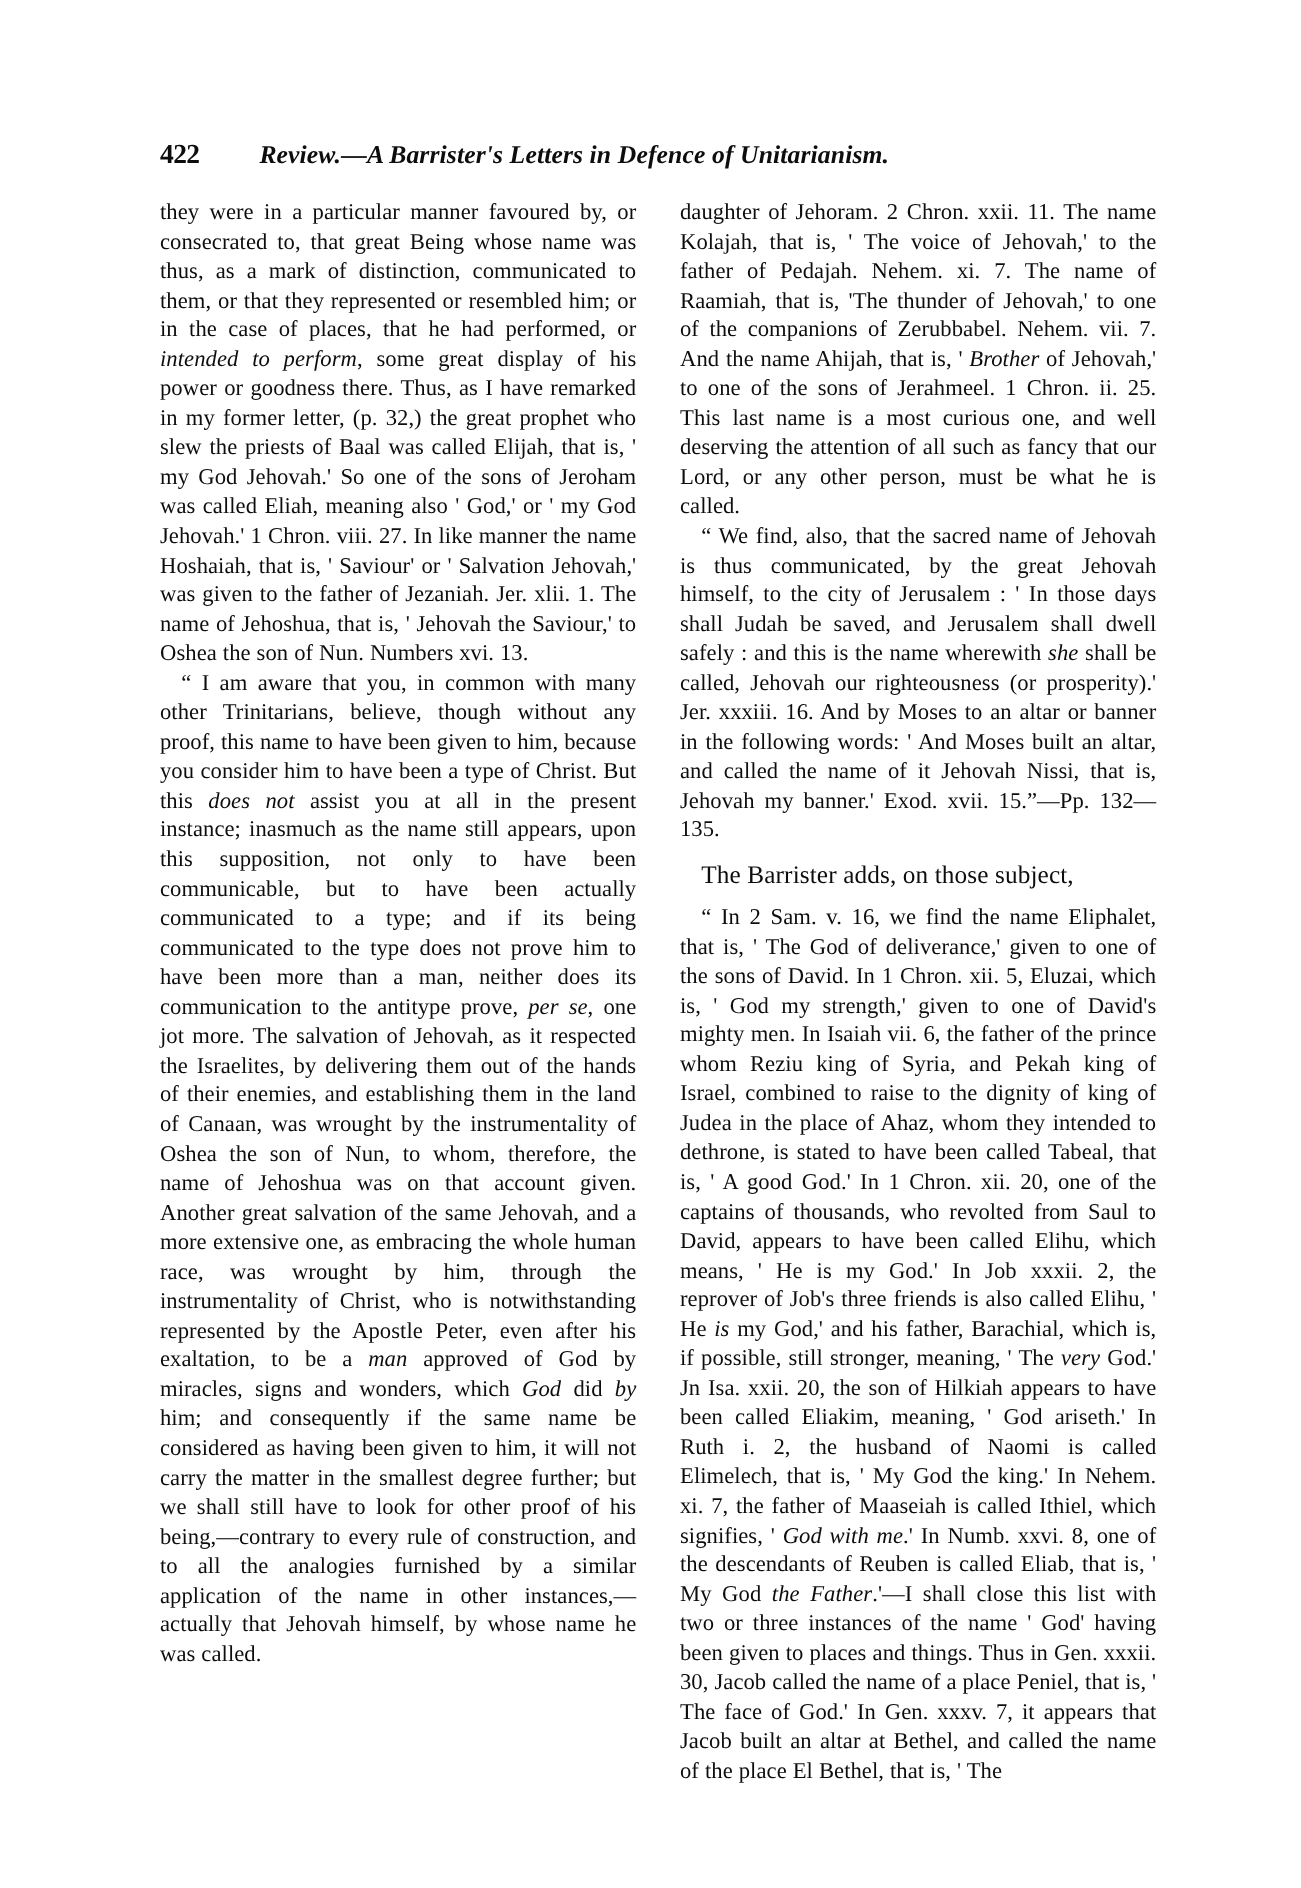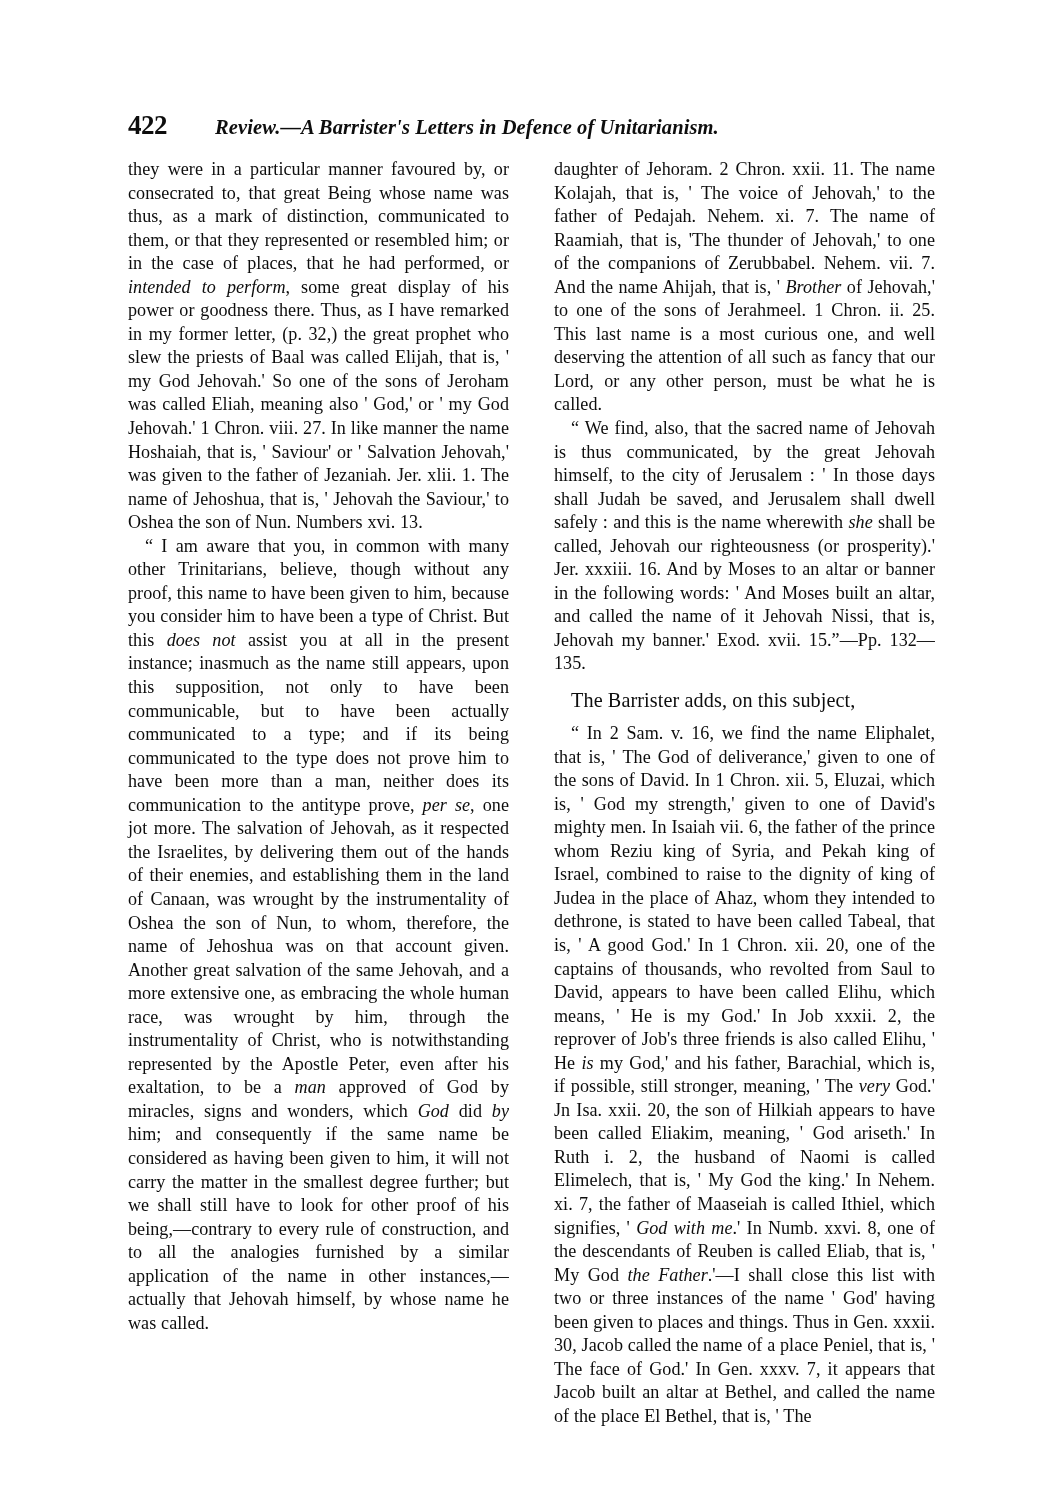--- a/index.html
+++ b/index.html
@@ -26,21 +26,21 @@
     position: absolute;
     left: 128px;
     top: 110px;
     width: 788px;
     height: 34px;
     display: flex;
     align-items: baseline;
   }
   .folio {
     font-weight: bold;
-    font-size: 27px;
+    font-size: 22px;
     letter-spacing: -0.5px;
     margin-right: 48px;
     font-style: normal;
   }
   .head-title {
     font-style: italic;
     font-weight: bold;
     font-size: 20.5px;
     letter-spacing: 0.1px;
     white-space: nowrap;
@@ -55,21 +55,21 @@
     width: 788px;
     height: 1290px;
   }
   .col {
     position: absolute;
     top: 0;
     width: 381px;
     height: 1290px;
   }
   .col-left  { left: 0px; }
-  .col-right { left: 426px; }
+  .col-right { left: 416px; }
 
   p.para {
     margin: 0;
     font-size: 18.1px;
     line-height: 23.55px;
     text-align: justify;
     text-align-last: left;
     -webkit-hyphens: none;
     hyphens: none;
     word-spacing: 0.2px;
@@ -113,18 +113,18 @@
   </div>
 
   <div class="columns">
     <div class="col col-left">
         <p class="para"><span>they were in a particular manner favoured by, or consecrated to, that great Being whose name was thus, as a mark of distinction, communicated to them, or that they represented or resembled him; or in the case of places, that he had performed, or </span><i>intended to perform</i><span>, some great display of his power or goodness there. Thus, as I have remarked in my former letter, (p. 32,) the great prophet who slew the priests of Baal was called Elijah, that is, ' my God Jehovah.' So one of the sons of Jeroham was called Eliah, meaning also ' God,' or ' my God Jehovah.' 1 Chron. viii. 27. In like manner the name Hoshaiah, that is, ' Saviour' or ' Salvation Jehovah,' was given to the father of Jezaniah. Jer. xlii. 1. The name of Jehoshua, that is, ' Jehovah the Saviour,' to Oshea the son of Nun. Numbers xvi. 13.</span></p>
         <p class="para indent"><span>“ I am aware that you, in common with many other Trinitarians, believe, though without any proof, this name to have been given to him, because you consider him to have been a type of Christ. But this </span><i>does not</i><span> assist you at all in the present instance; inasmuch as the name still appears, upon this supposition, not only to have been communicable, but to have been actually communicated to a type; and if its being communicated to the type does not prove him to have been more than a man, neither does its communication to the antitype prove, </span><i>per se</i><span>, one jot more. The salvation of Jehovah, as it respected the Israelites, by delivering them out of the hands of their enemies, and establishing them in the land of Canaan, was wrought by the instrumentality of Oshea the son of Nun, to whom, therefore, the name of Jehoshua was on that account given. Another great salvation of the same Jehovah, and a more extensive one, as embracing the whole human race, was wrought by him, through the instrumentality of Christ, who is notwithstanding represented by the Apostle Peter, even after his exaltation, to be a </span><i>man</i><span> approved of God by miracles, signs and wonders, which </span><i>God</i><span> did </span><i>by</i><span> him; and consequently if the same name be considered as having been given to him, it will not carry the matter in the smallest degree further; but we shall still have to look for other proof of his being,—contrary to every rule of construction, and to all the analogies furnished by a similar application of the name in other instances,—actually that Jehovah himself, by whose name he was called.</span></p>
       </div>
     <div class="col col-right">
         <p class="para"><span>daughter of Jehoram. 2 Chron. xxii. 11. The name Kolajah, that is, ' The voice of Jehovah,' to the father of Pedajah. Nehem. xi. 7. The name of Raamiah, that is, 'The thunder of Jehovah,' to one of the companions of Zerubbabel. Nehem. vii. 7. And the name Ahijah, that is, ' </span><i>Brother</i><span> of Jehovah,' to one of the sons of Jerahmeel. 1 Chron. ii. 25. This last name is a most curious one, and well deserving the attention of all such as fancy that our Lord, or any other person, must be what he is called.</span></p>
         <p class="para indent"><span>“ We find, also, that the sacred name of Jehovah is thus communicated, by the great Jehovah himself, to the city of Jerusalem : ' In those days shall Judah be saved, and Jerusalem shall dwell safely : and this is the name wherewith </span><i>she</i><span> shall be called, Jehovah our righteousness (or prosperity).' Jer. xxxiii. 16. And by Moses to an altar or banner in the following words: ' And Moses built an altar, and called the name of it Jehovah Nissi, that is, Jehovah my banner.' Exod. xvii. 15.”—Pp. 132—135.</span></p>
-        <p class="subhead">The Barrister adds, on this subject,</p>
+        <p class="subhead">The Barrister adds, on those subject,</p>
         <p class="para indent"><span>“ In 2 Sam. v. 16, we find the name Eliphalet, that is, ' The God of deliverance,' given to one of the sons of David. In 1 Chron. xii. 5, Eluzai, which is, ' God my strength,' given to one of David's mighty men. In Isaiah vii. 6, the father of the prince whom Reziu king of Syria, and Pekah king of Israel, combined to raise to the dignity of king of Judea in the place of Ahaz, whom they intended to dethrone, is stated to have been called Tabeal, that is, ' A good God.' In 1 Chron. xii. 20, one of the captains of thousands, who revolted from Saul to David, appears to have been called Elihu, which means, ' He is my God.' In Job xxxii. 2, the reprover of Job's three friends is also called Elihu, ' He </span><i>is</i><span> my God,' and his father, Barachial, which is, if possible, still stronger, meaning, ' The </span><i>very</i><span> God.' Jn Isa. xxii. 20, the son of Hilkiah appears to have been called Eliakim, meaning, ' God ariseth.' In Ruth i. 2, the husband of Naomi is called Elimelech, that is, ' My God the king.' In Nehem. xi. 7, the father of Maaseiah is called Ithiel, which signifies, ' </span><i>God with me</i><span>.' In Numb. xxvi. 8, one of the descendants of Reuben is called Eliab, that is, ' My God </span><i>the Father</i><span>.'—I shall close this list with two or three instances of the name ' God' having been given to places and things. Thus in Gen. xxxii. 30, Jacob called the name of a place Peniel, that is, ' The face of God.' In Gen. xxxv. 7, it appears that Jacob built an altar at Bethel, and called the name of the place El Bethel, that is, ' The</span></p>
       </div>
   </div>
 
 </div>
 
 </body></html>

